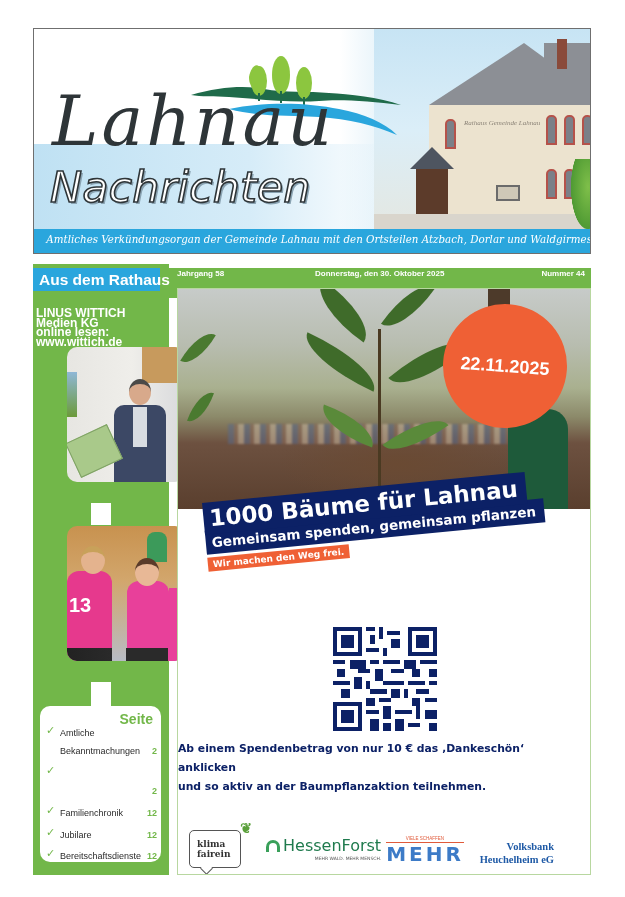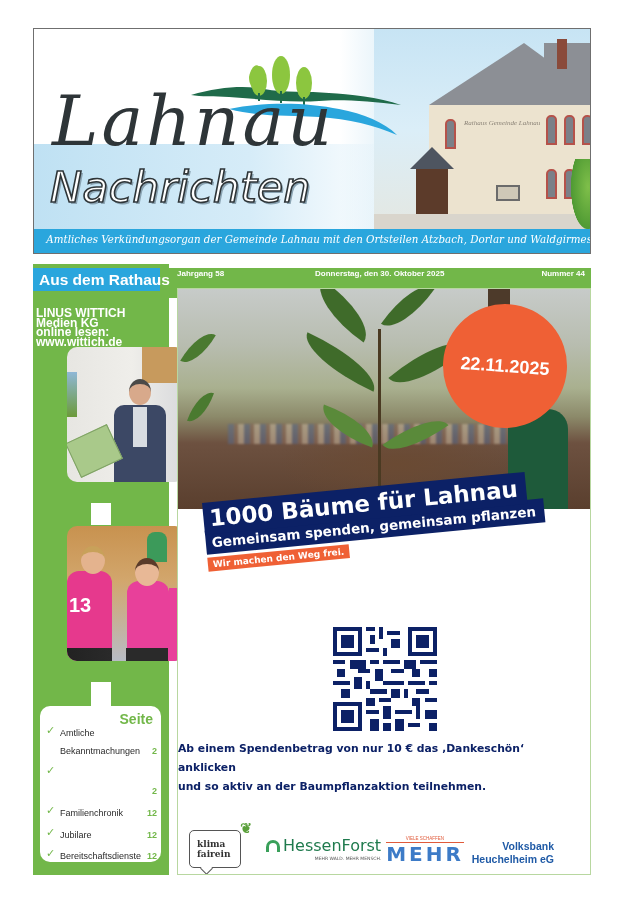--- a/index.html
+++ b/index.html
@@ -166,21 +166,21 @@
     font-family: "DejaVu Serif", serif; font-weight: bold; font-size: 9px; line-height: 10px; color: #333; padding: 8px 0 0 7px;
   }
   .sp-klima .leafs { position: absolute; right: -12px; top: -8px; color: #5aa03a; font-size: 14px; }
   .sp-klima .tail { position: absolute; left: 12px; bottom: -6px; width: 9px; height: 9px; background: #fff; border-right: 1.5px solid #555; border-bottom: 1.5px solid #555; transform: rotate(45deg); }
   .sp-hessen { position: absolute; left: 88px; top: 12px; color: #1f7a4d; font-size: 16px; font-family: "DejaVu Sans", sans-serif; }
   .sp-hessen .arc { display: inline-block; width: 14px; height: 12px; border: 3px solid #3aa05a; border-bottom: none; border-radius: 10px 10px 0 0; margin-right: 3px; vertical-align: -1px; }
   .sp-hessen .tag { position: absolute; right: 0; top: 20px; font-size: 4.5px; line-height: 5px; color: #555; text-align: right; white-space: nowrap; }
   .sp-mehr { position: absolute; left: 208px; top: 12px; width: 78px; text-align: center; }
   .sp-mehr .top { display: block; font-size: 4.5px; color: #e05a3a; border-bottom: 1px solid #e05a3a; padding-bottom: 1px; }
   .sp-mehr .big { display: block; font-size: 20px; font-weight: bold; color: #3d7bc7; letter-spacing: 3px; line-height: 22px; font-family: "DejaVu Sans", sans-serif; }
-  .sp-volks { position: absolute; right: 38px; top: 16px; text-align: right; color: #1f5aa6; font-weight: bold; font-size: 10.5px; line-height: 13px; font-family: Liberation Sans, sans-serif; }
+  .sp-volks { position: absolute; right: 38px; top: 16px; text-align: right; color: #1f5aa6; font-weight: bold; font-size: 10.5px; line-height: 13px; font-family: Liberation Serif, serif; }
 </style>
 </head>
 <body>
 
 <div class="masthead">
   <div class="mast-lowerband"></div>
   <div class="mast-photo">
     <div class="roof"></div>
     <div class="roof2"></div>
     <div class="chimney"></div>

